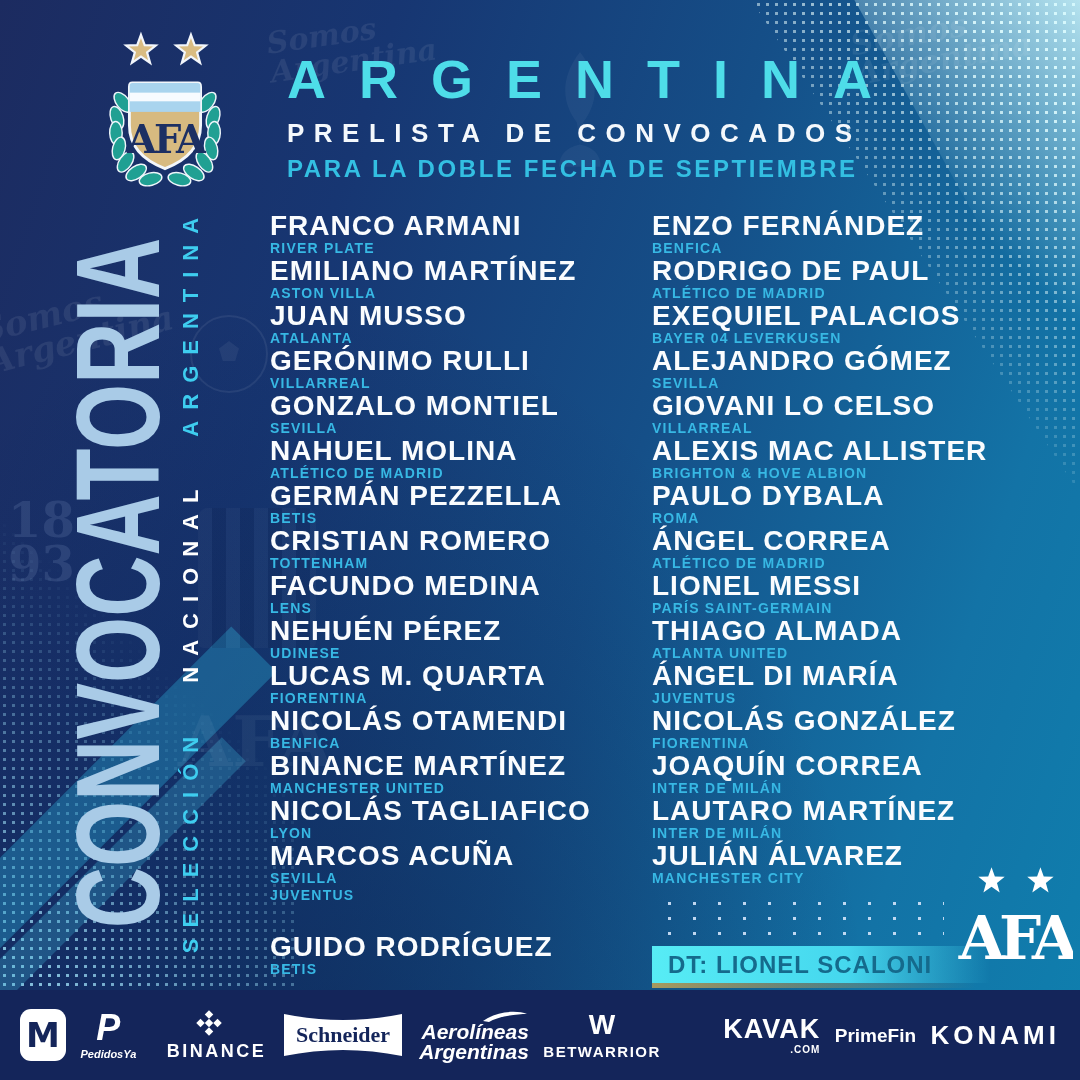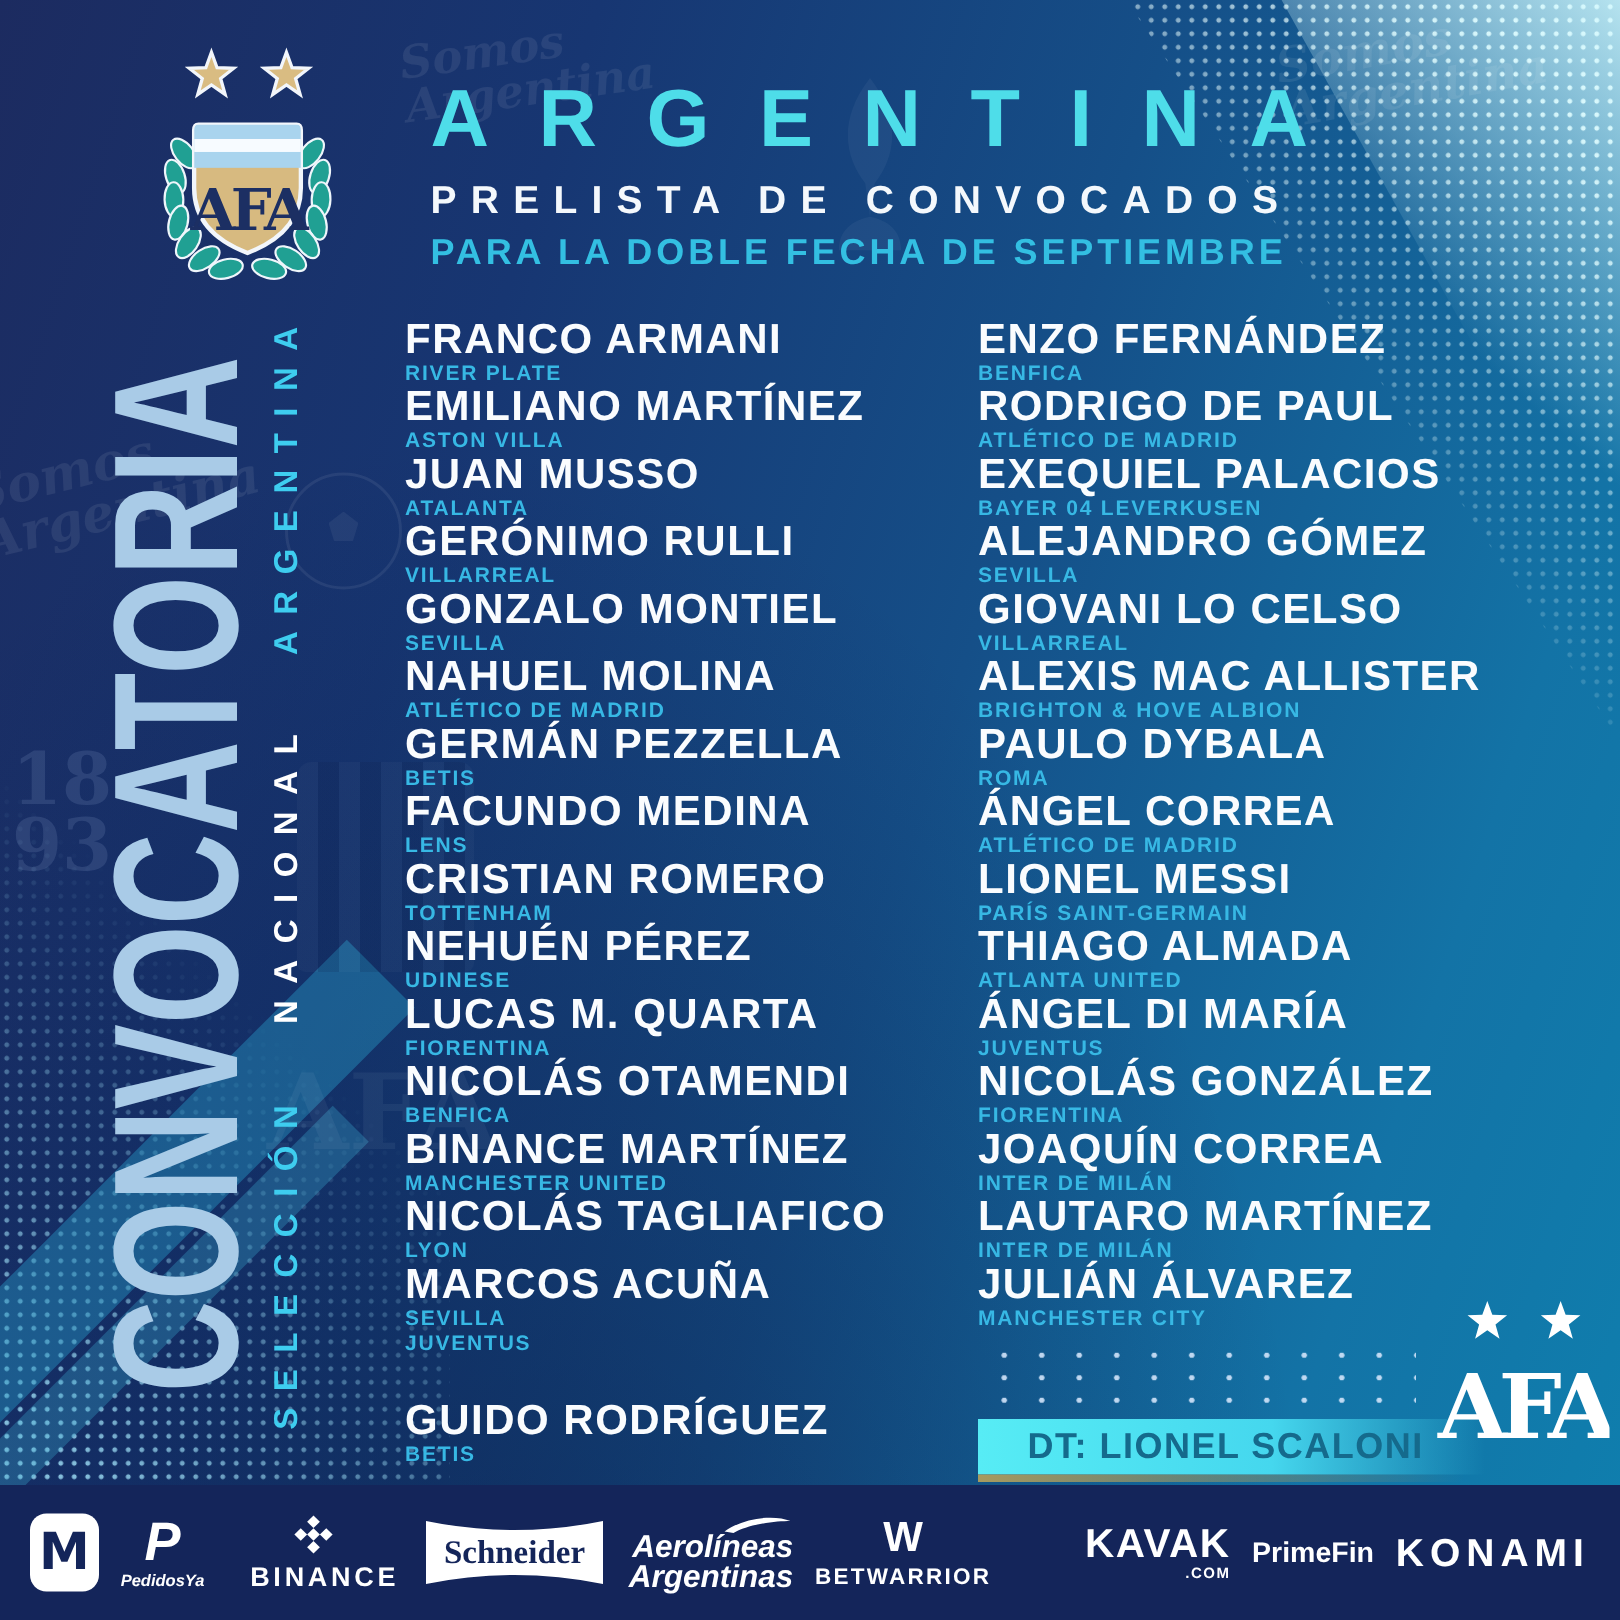--- a/index.html
+++ b/index.html
@@ -62,21 +62,21 @@
   .player{height:45px;}
   .player-name{font-size:28px;font-weight:bold;color:#fafcfe;letter-spacing:1px;line-height:28px;white-space:nowrap;}
   .player-club{font-size:14px;font-weight:bold;color:#37b8e4;letter-spacing:1.2px;line-height:15px;margin-top:1px;white-space:nowrap;}
   .dots-rows{margin-top:4px;width:292px;height:46px;
     background-image:radial-gradient(circle, rgba(210,228,250,.9) 1.6px, rgba(210,228,250,0) 2px);
     background-size:25px 15px;background-position:5px 5px;}
   .dt-banner{position:relative;margin-top:9px;width:338px;height:37px;
     background:linear-gradient(90deg,#57ecf5 0%,#45d7ee 58%, rgba(67,214,238,0) 100%);}
   .dt-banner::after{content:"";position:absolute;left:0;top:100%;width:100%;height:5px;
     background:linear-gradient(90deg,#a79a5f 0%, rgba(167,154,95,0) 96%);}
-  .dt-text{line-height:37px;padding-left:16px;font-size:24px;font-weight:bold;color:#156a8c;letter-spacing:1px;margin-left:17px;}
+  .dt-text{line-height:37px;padding-left:16px;font-size:24px;font-weight:bold;color:#156a8c;letter-spacing:1px;}
   
   .afa-white{position:absolute;left:958px;top:864px;}
   
   .sponsors{position:absolute;left:0;bottom:0;width:1080px;height:90px;background:#14255a;
     display:flex;align-items:center;justify-content:space-between;padding:0 20px;box-sizing:border-box;color:#fff;}
   .sp{display:flex;flex-direction:column;align-items:center;justify-content:center;line-height:1;}
   .sp-mc{width:46px;height:52px;background:#fff;border-radius:11px;display:flex;align-items:center;justify-content:center;}
   .sp-mc span{color:#14255a;font-size:34px;font-weight:bold;font-family:"DejaVu Sans",sans-serif;}
   .sp-py .mark{font-size:36px;font-weight:bold;font-style:italic;}
   .sp-py .lab{font-size:11px;font-weight:bold;font-style:italic;margin-top:3px;}
@@ -202,27 +202,27 @@
         <div class="player-name">NAHUEL MOLINA</div>
         <div class="player-club">ATLÉTICO DE MADRID</div>
       </div>
 
       <div class="player">
         <div class="player-name">GERMÁN PEZZELLA</div>
         <div class="player-club">BETIS</div>
       </div>
 
       <div class="player">
+        <div class="player-name">CRISTIAN ROMERO</div>
+        <div class="player-club">TOTTENHAM</div>
+      </div>
+
+      <div class="player">
         <div class="player-name">FACUNDO MEDINA</div>
         <div class="player-club">LENS</div>
-      </div>
-
-      <div class="player">
-        <div class="player-name">CRISTIAN ROMERO</div>
-        <div class="player-club">TOTTENHAM</div>
       </div>
 
       <div class="player">
         <div class="player-name">NEHUÉN PÉREZ</div>
         <div class="player-club">UDINESE</div>
       </div>
 
       <div class="player">
         <div class="player-name">LUCAS M. QUARTA</div>
         <div class="player-club">FIORENTINA</div>

